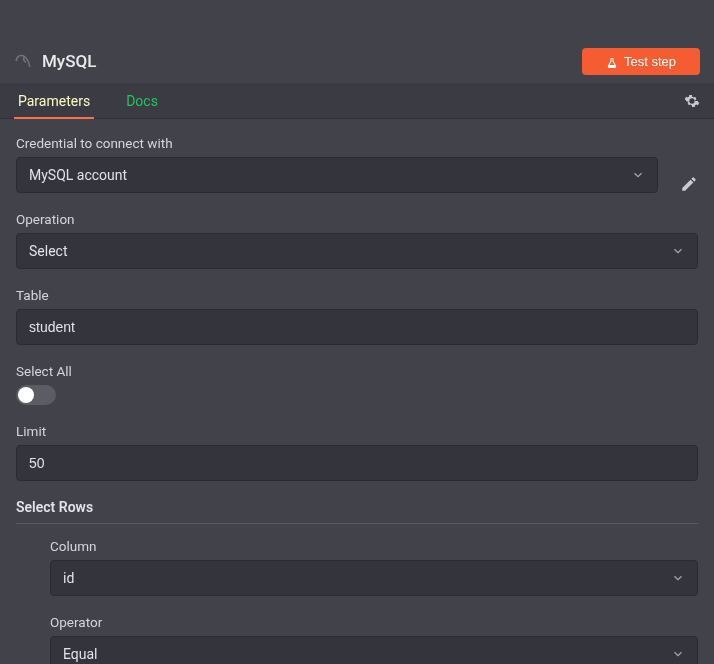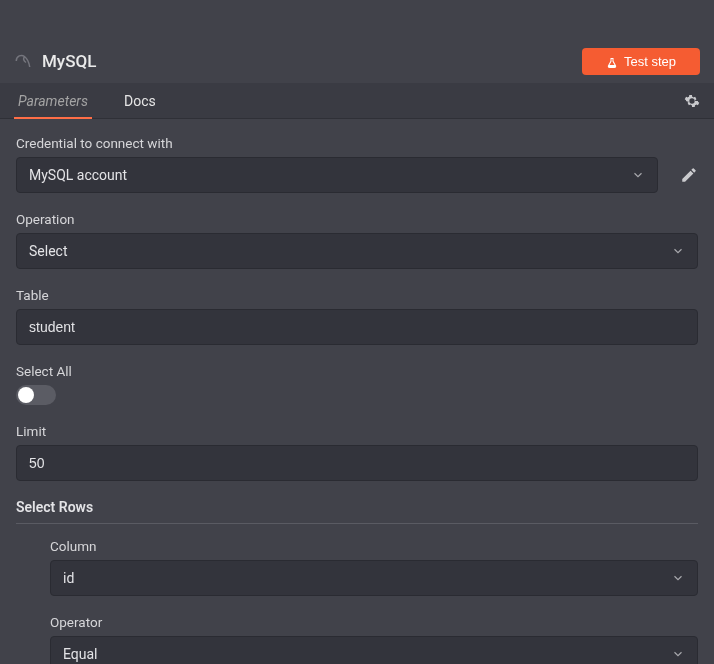--- a/index.html
+++ b/index.html
@@ -50,28 +50,27 @@
     align-items: center;
     padding: 0 14px;
     border-bottom: 1px solid #2f3037;
   }
   .tab {
     padding: 0 4px;
     margin-right: 28px;
     height: 36px;
     line-height: 36px;
     font-size: 14px;
-    color: #e5e5e5;
+    color: #22c55e;
     cursor: pointer;
     border-bottom: 2px solid transparent;
   }
   .tab.active {
-    color: #a3a3a3;
+    color: #fef9c3;
     border-bottom-color: #ff6e47;
-    font-style: italic;
   }
   .gear {
     margin-left: auto;
     width: 16px; height: 16px;
     opacity: 0.85;
     cursor: pointer;
   }
   .content {
     height: 584px;
     overflow-y: auto;
@@ -81,21 +80,21 @@
   .content::-webkit-scrollbar { width: 10px; }
   .content::-webkit-scrollbar-track { background: #3a3b43; }
   .content::-webkit-scrollbar-thumb { background: #9fa0a6; border-radius: 5px; }
   .field-group { margin-bottom: 18px; }
   .field-label {
     font-size: 13.5px;
     color: #d6d6d9;
     margin-bottom: 6px;
     display: block;
   }
-  .row { display: flex; align-items: center; gap: 22px; }
+  .row { display: flex; align-items: flex-end; gap: 22px; }
   .select-box, .input-box {
     background: #33343c;
     border: 1px solid #2a2b32;
     border-radius: 4px;
     height: 36px;
     display: flex;
     align-items: center;
     padding: 0 12px;
     color: #e3e3e6;
     font-size: 14px;

